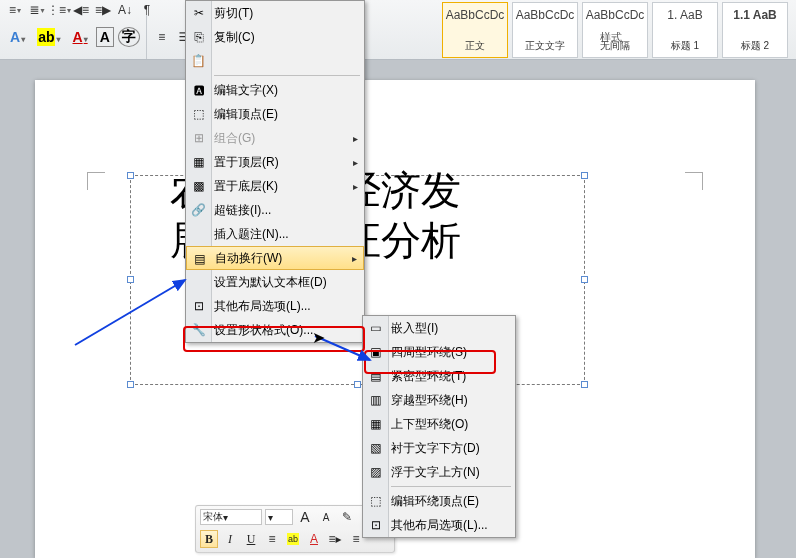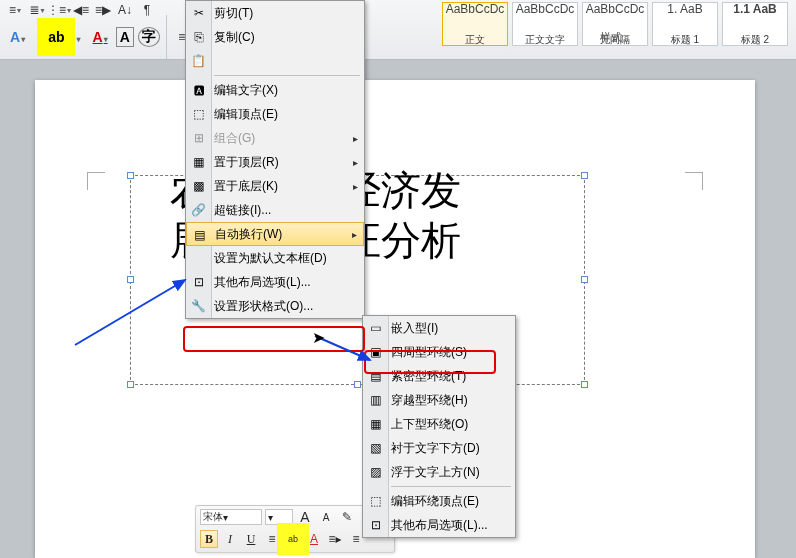--- a/index.html
+++ b/index.html
@@ -5,24 +5,24 @@
 *{box-sizing:border-box;margin:0;padding:0;font-family:"Microsoft YaHei","SimSun",sans-serif}
 body{width:796px;height:558px;background:#fff;position:relative;overflow:hidden}
 .ribbon{height:60px;background:linear-gradient(#f5f6f7,#e8ebed);border-bottom:1px solid #b5bbc1;position:relative}
 .rb-row1{position:absolute;top:0;left:0;right:0;height:20px;display:flex;align-items:center;padding-left:6px;gap:4px}
 .rb-row2{position:absolute;top:22px;left:0;height:30px;display:flex;align-items:center;padding-left:6px;gap:4px}
 .grp-sep{width:1px;height:44px;background:#c4c9ce;margin:0 2px}
 .ico{width:18px;height:18px;display:flex;align-items:center;justify-content:center;font-size:12px;color:#333}
 .dd{font-size:8px;color:#666;margin-left:1px}
 .bold{font-weight:bold;font-size:14px;border:1px solid transparent;padding:1px 3px}
 .u{text-decoration:underline}
-.hil{background:#ffff00;padding:11px}
+.hil{background:#ffff00;padding:1px}
 .A-red{color:#c00}
 .styles{position:absolute;top:0;left:440px;right:0;height:58px;display:flex}
-.style-box{width:66px;height:44px;border:1px solid #c8cdd2;background:#fff;margin:2px;display:flex;flex-direction:column;align-items:center;justify-content:center;font-size:11px;cursor:pointer}
+.style-box{width:66px;height:56px;border:1px solid #c8cdd2;background:#fff;margin:2px;display:flex;flex-direction:column;align-items:center;justify-content:center;font-size:11px;cursor:pointer}
 .style-box.sel{border:1px solid #f0b000;background:#fff8e0}
 .style-sample{font-size:12px;color:#444}
 .style-name{font-size:10px;color:#333;margin-top:17px}
 .style-label{position:absolute;bottom:14px;left:600px;font-size:11px;color:#555}
 .doc-area{position:absolute;top:60px;left:0;right:0;bottom:0;background:#c0c5ca}
 .page{position:absolute;top:20px;left:35px;width:720px;height:478px;background:#fff;box-shadow:0 1px 4px rgba(0,0,0,.3)}
 .textbox{position:absolute;top:115px;left:130px;width:455px;height:210px;border:1px dashed #7a7a7a}
 .textbox-content{position:absolute;top:105px;left:170px;font-size:40px;font-family:"SimSun";color:#000;line-height:1.25;font-weight:550}
 .sel-handle{width:7px;height:7px;background:#fff;border:1px solid #5b8bd0;position:absolute}
 .sel-rot{width:7px;height:7px;border-radius:50%;background:#7fd07f;border:1px solid #3a9a3a;position:absolute}
@@ -178,20 +178,23 @@
     </div>
   <div class="menu-item">
       <span class="menu-ico">▩</span>
       <span>置于底层(K)</span>
       <span class="menu-arrow">▸</span>
     </div>
   <div class="menu-item">
       <span class="menu-ico">🔗</span>
       <span>超链接(I)...</span>
     </div>
+  <div class="menu-item">
+      <span>插入题注(N)...</span>
+    </div>
   <div class="menu-item hov">
       <span class="menu-ico">▤</span>
       <span>自动换行(W)</span>
       <span class="menu-arrow">▸</span>
     </div>
   <div class="menu-item">
       <span>设置为默认文本框(D)</span>
     </div>
   <div class="menu-item">
       <span class="menu-ico">⊡</span>

